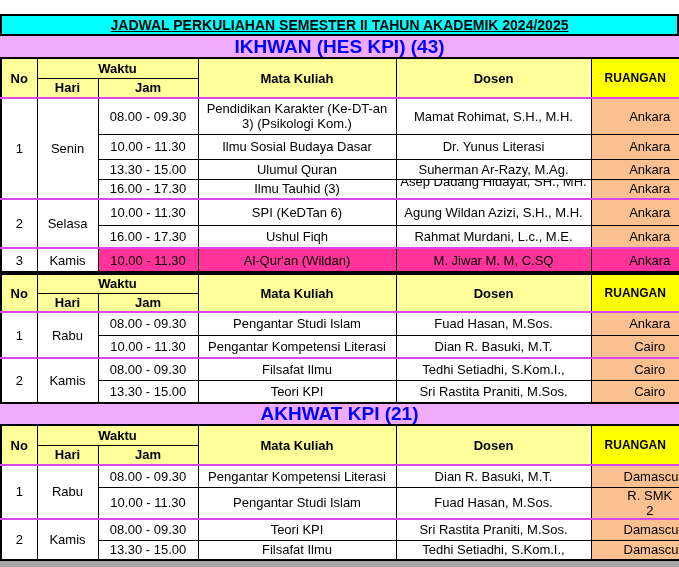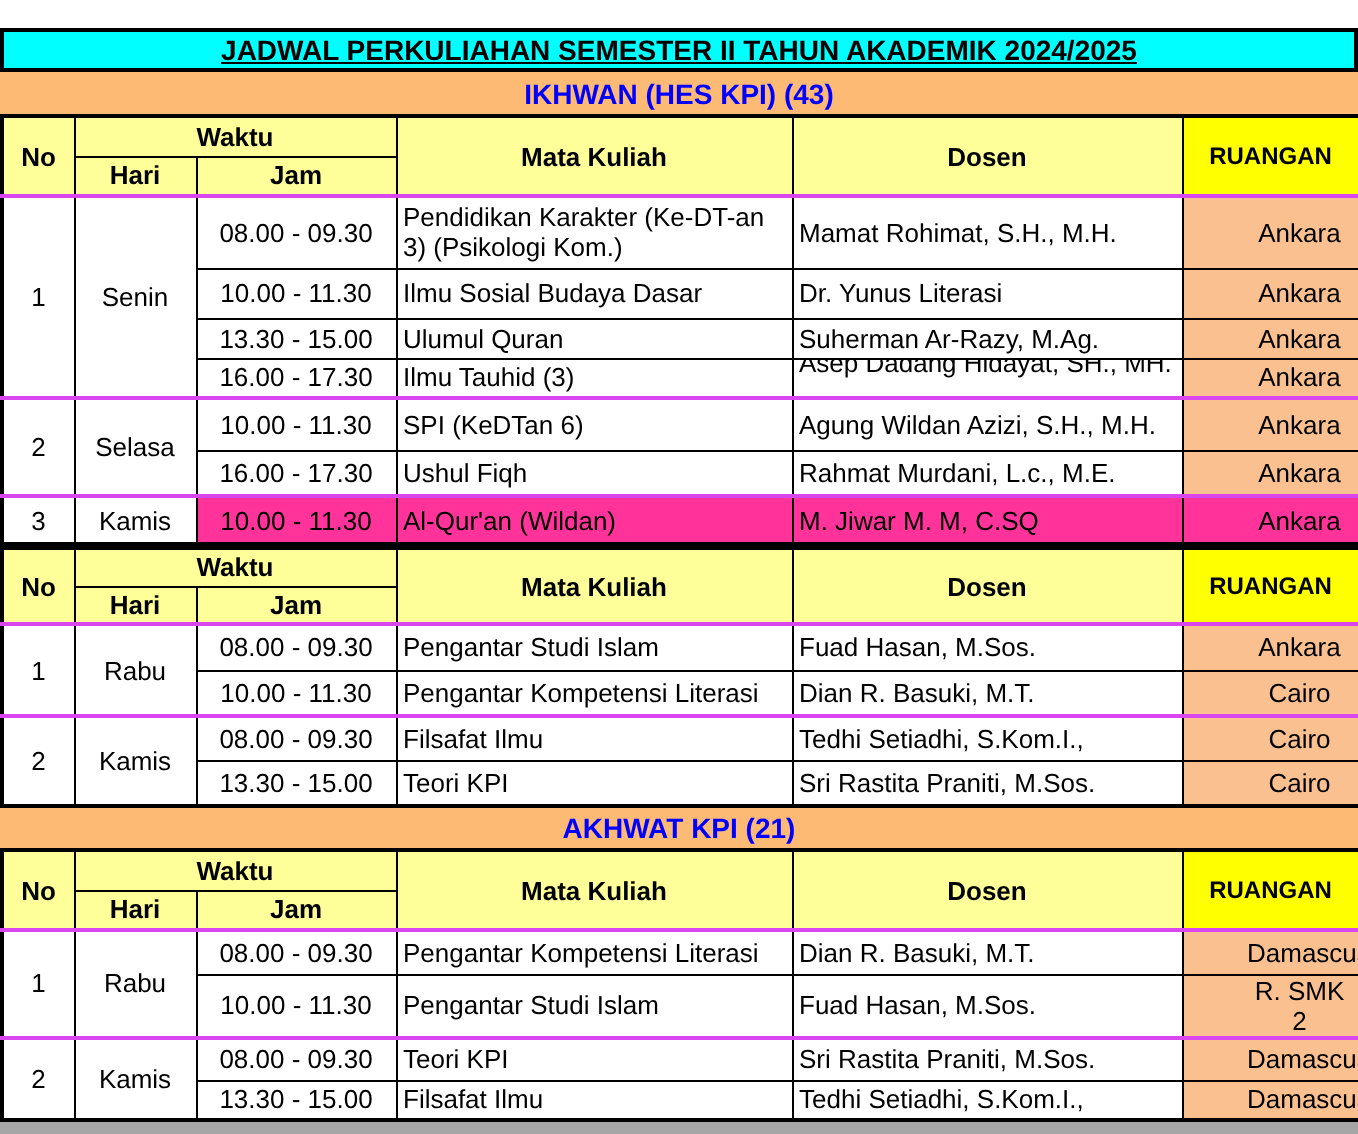--- a/index.html
+++ b/index.html
@@ -7,40 +7,40 @@
     width:679px;height:567px;overflow:hidden;background:#ffffff;
     display:flex;flex-direction:column;
     font-family:"Liberation Sans",sans-serif;color:#000;
   }
   .title-bar{
     margin-top:14px;height:22px;line-height:18px;box-sizing:border-box;
     background:var(--title-bg,#00FFFF);border:2px solid #000;
     text-align:center;font-weight:bold;font-size:14px;text-decoration:underline;
   }
   .section-label{
-    text-align:center;font-weight:bold;font-size:14px;
-    color:var(--label-color,#0000FF);background:#fdba74;
+    text-align:center;font-weight:bold;font-size:19px;
+    color:var(--label-color,#0000FF);background:#f0abfc;
     display:flex;align-items:center;justify-content:center;
   }
   table.sched{
     border-collapse:collapse;table-layout:fixed;width:679px;
     border:2px solid #000;box-sizing:border-box;
   }
   .sched th,.sched td{
     border:1px solid #000;box-sizing:border-box;overflow:hidden;
     font-size:13px;padding:0 3px;vertical-align:middle;
   }
   .sched thead th{
     background:var(--header-bg,#FFFF99);font-weight:bold;text-align:center;padding:0 1px;
   }
   .sched thead th.ruangan-h{
     background:var(--ruangan-header-bg,#FFFF00);font-size:12px;
   }
   td.c{text-align:center;}
-  td.l{text-align:left;}
+  td.l{text-align:center;}
   td.room{background:var(--room-bg,#FAC090);text-align:center;padding-left:32px;}
   .hl{background:var(--highlight-bg,#FF3399) !important;}
   tr.group-start td{border-top:2px solid #d946ef;margin-top:24px;}
   td.dosen-clip{vertical-align:top;}
   .clip{margin-top:-5px;line-height:14px;}
   .gray-bar{flex:1 1 auto;min-height:0;background:var(--footer-bar,#A6A6A6);}
 </style>
 </head>
 <body>
 

